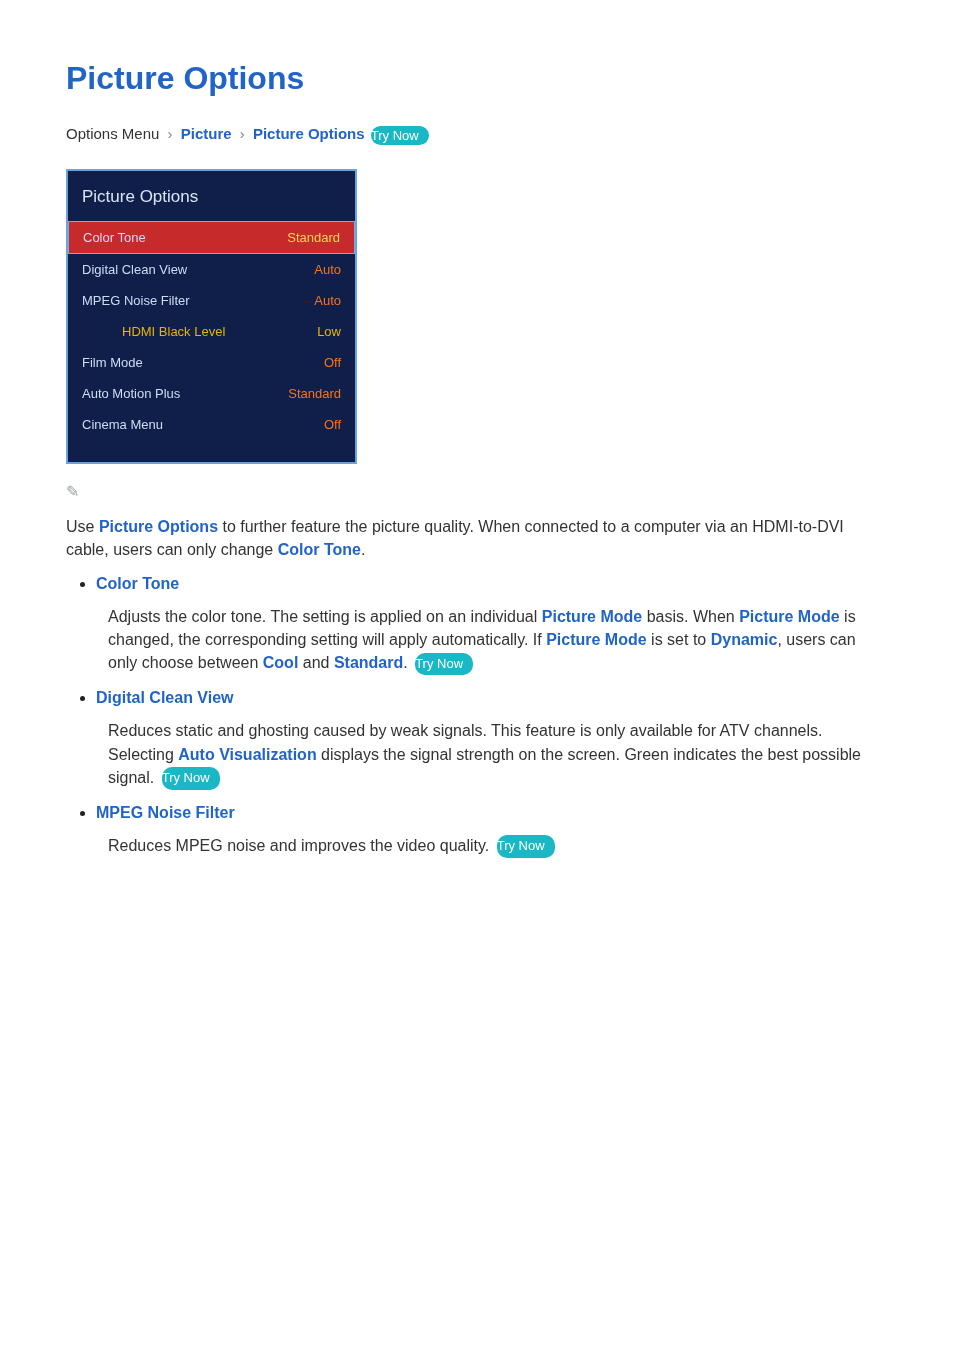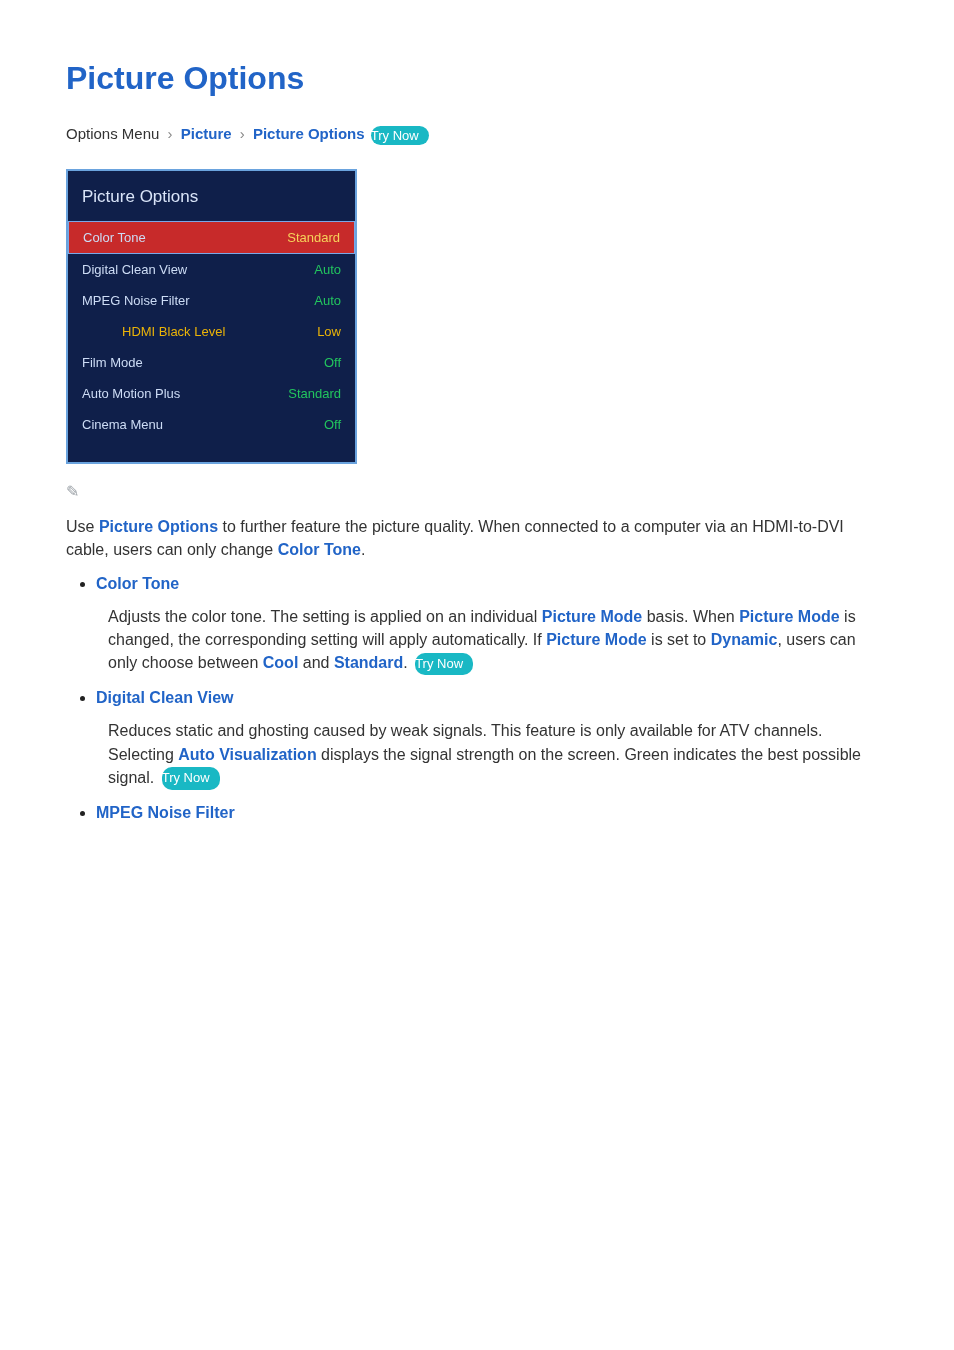--- a/index.html
+++ b/index.html
@@ -57,21 +57,21 @@
       display: flex;
       justify-content: space-between;
       padding: 8px 14px;
       font-size: 13px;
     }
     .panel-row.selected {
       background: #c72a2a;
       border: 1px solid #7aa8e8;
     }
     .panel-row .label { color: #cddcf5; }
-    .panel-row .value { color: #22c55e; }
+    .panel-row .value { color: #f97316; }
     .panel-row.selected .value { color: #f6d25a; }
     .panel-row.dim .label,
     .panel-row.dim .value { color: #eab308; margin-left: 40px; }
     .note-line {
       display: flex;
       align-items: center;
       gap: 14px;
       margin: 6px 0 14px 0;
       font-size: 14px;
       color: #777;
@@ -169,14 +169,15 @@
     <li>
       <div class="item-title">Color Tone</div>
       <div class="item-desc"><span>Adjusts the color tone. The setting is applied on an individual </span><span class="hl">Picture Mode</span><span> basis. When </span><span class="hl">Picture Mode</span><span> is changed, the corresponding setting will apply automatically. If </span><span class="hl">Picture Mode</span><span> is set to </span><span class="hl">Dynamic</span><span>, users can only choose between </span><span class="hl">Cool</span><span> and </span><span class="hl">Standard</span><span>. </span><span class="pill inline">Try Now</span></div>
     </li>
     <li>
       <div class="item-title">Digital Clean View</div>
       <div class="item-desc"><span>Reduces static and ghosting caused by weak signals. This feature is only available for ATV channels. Selecting </span><span class="hl">Auto Visualization</span><span> displays the signal strength on the screen. Green indicates the best possible signal. </span><span class="pill inline">Try Now</span></div>
     </li>
     <li>
       <div class="item-title">MPEG Noise Filter</div>
+      <div class="item-desc"><span>Reduces MPEG noise and improves the video quality. </span><span class="pill inline">Try Now</span></div>
     </li>
   </ul>
 
 </body></html>

